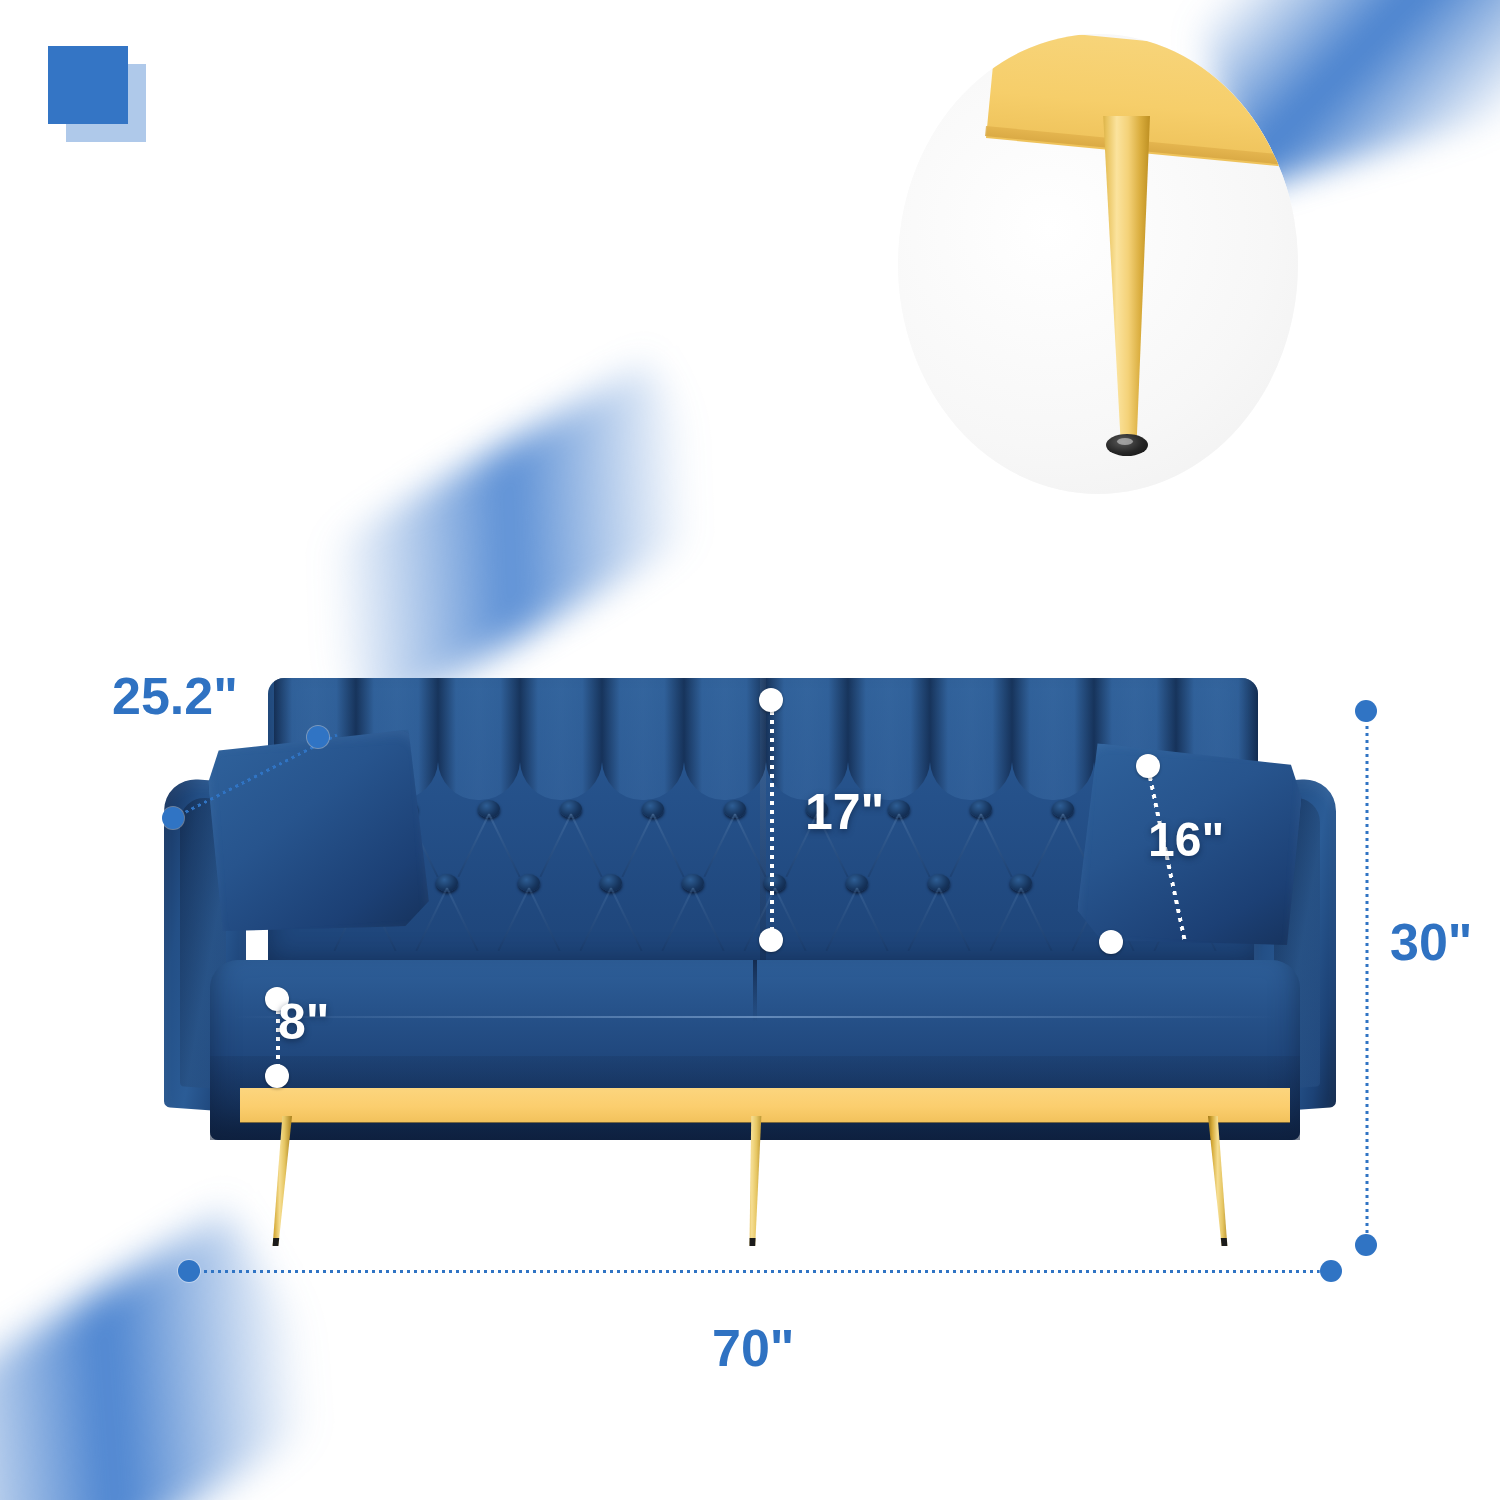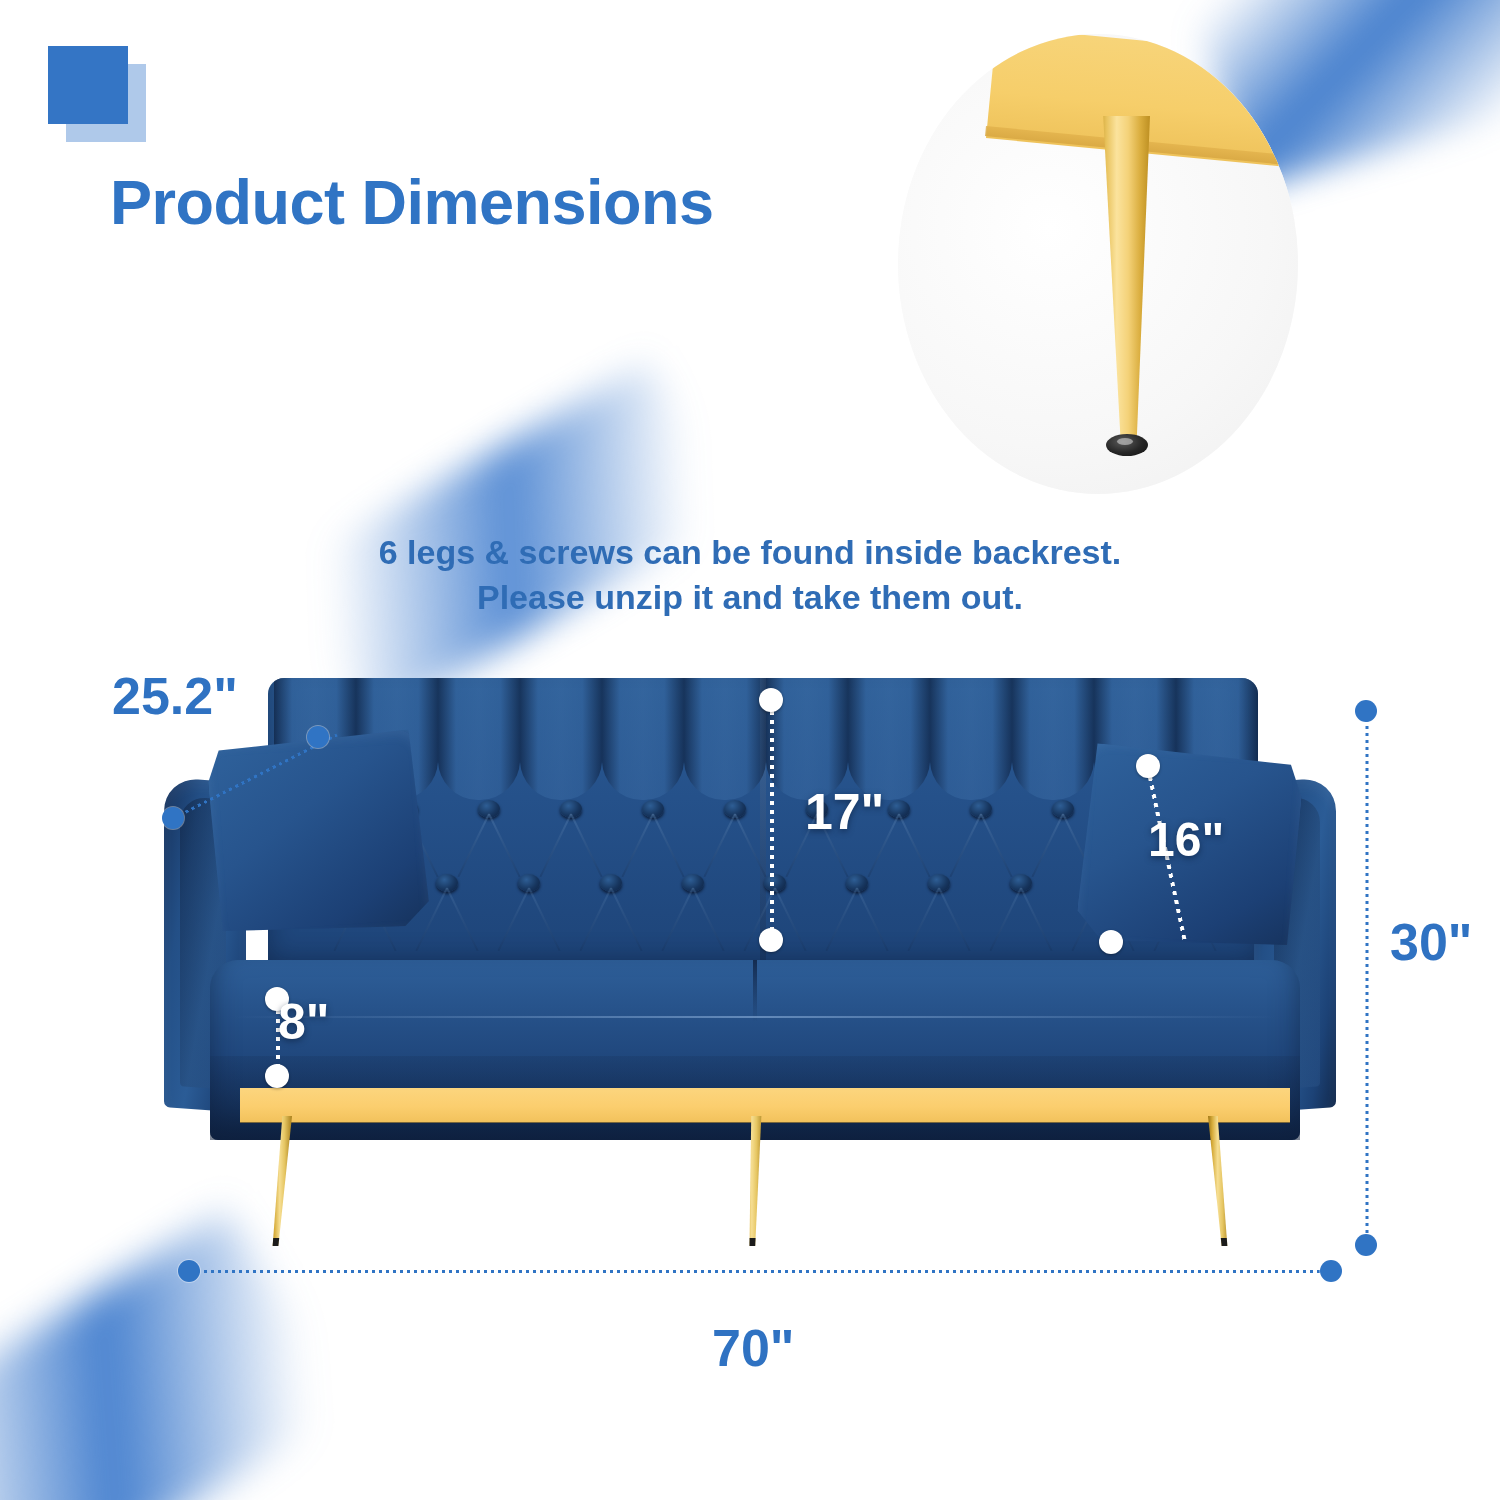--- a/index.html
+++ b/index.html
@@ -212,35 +212,30 @@
 
   <div class="swoosh" id="swoosh-topright"></div>
   <div class="swoosh" id="swoosh-mid"></div>
   <div class="swoosh" id="swoosh-bottomleft"></div>
 
   <div id="logo-mark">
     <div class="sq-back"></div>
     <div class="sq-front"></div>
   </div>
 
-  <div id="page-title">Product Dimensions</div>
 
   <div id="leg-inset">
     <div class="inset-bg"></div>
     <div class="rail"></div>
     <div class="rail-edge"></div>
     <div class="leg"></div>
     <div class="leg-foot"></div>
     <div class="leg-foot-hi"></div>
   </div>
 
-  <div id="caption">
-    <div>6 legs &amp; screws can be found inside backrest.</div>
-    <div>Please unzip it and take them out.</div>
-  </div>
 
   <div id="sofa">
 
     <div class="backrest">
       <div class="split"></div>
       <div id="channels">
           <div class="channel" style="left: 6px;"></div>
           <div class="channel" style="left: 88px;"></div>
           <div class="channel" style="left: 170px;"></div>
           <div class="channel" style="left: 252px;"></div>

